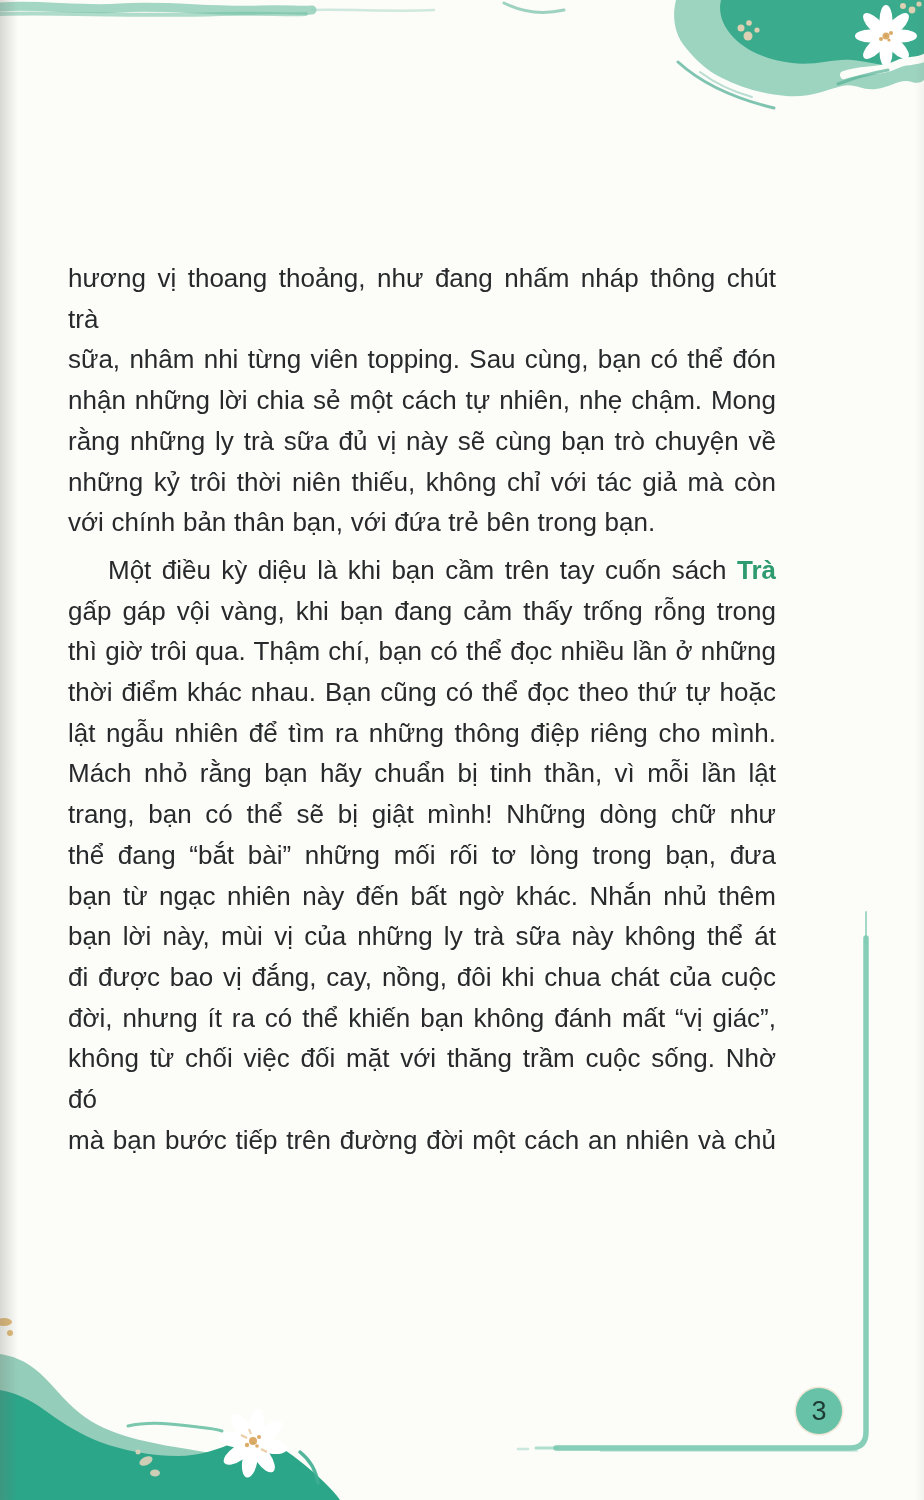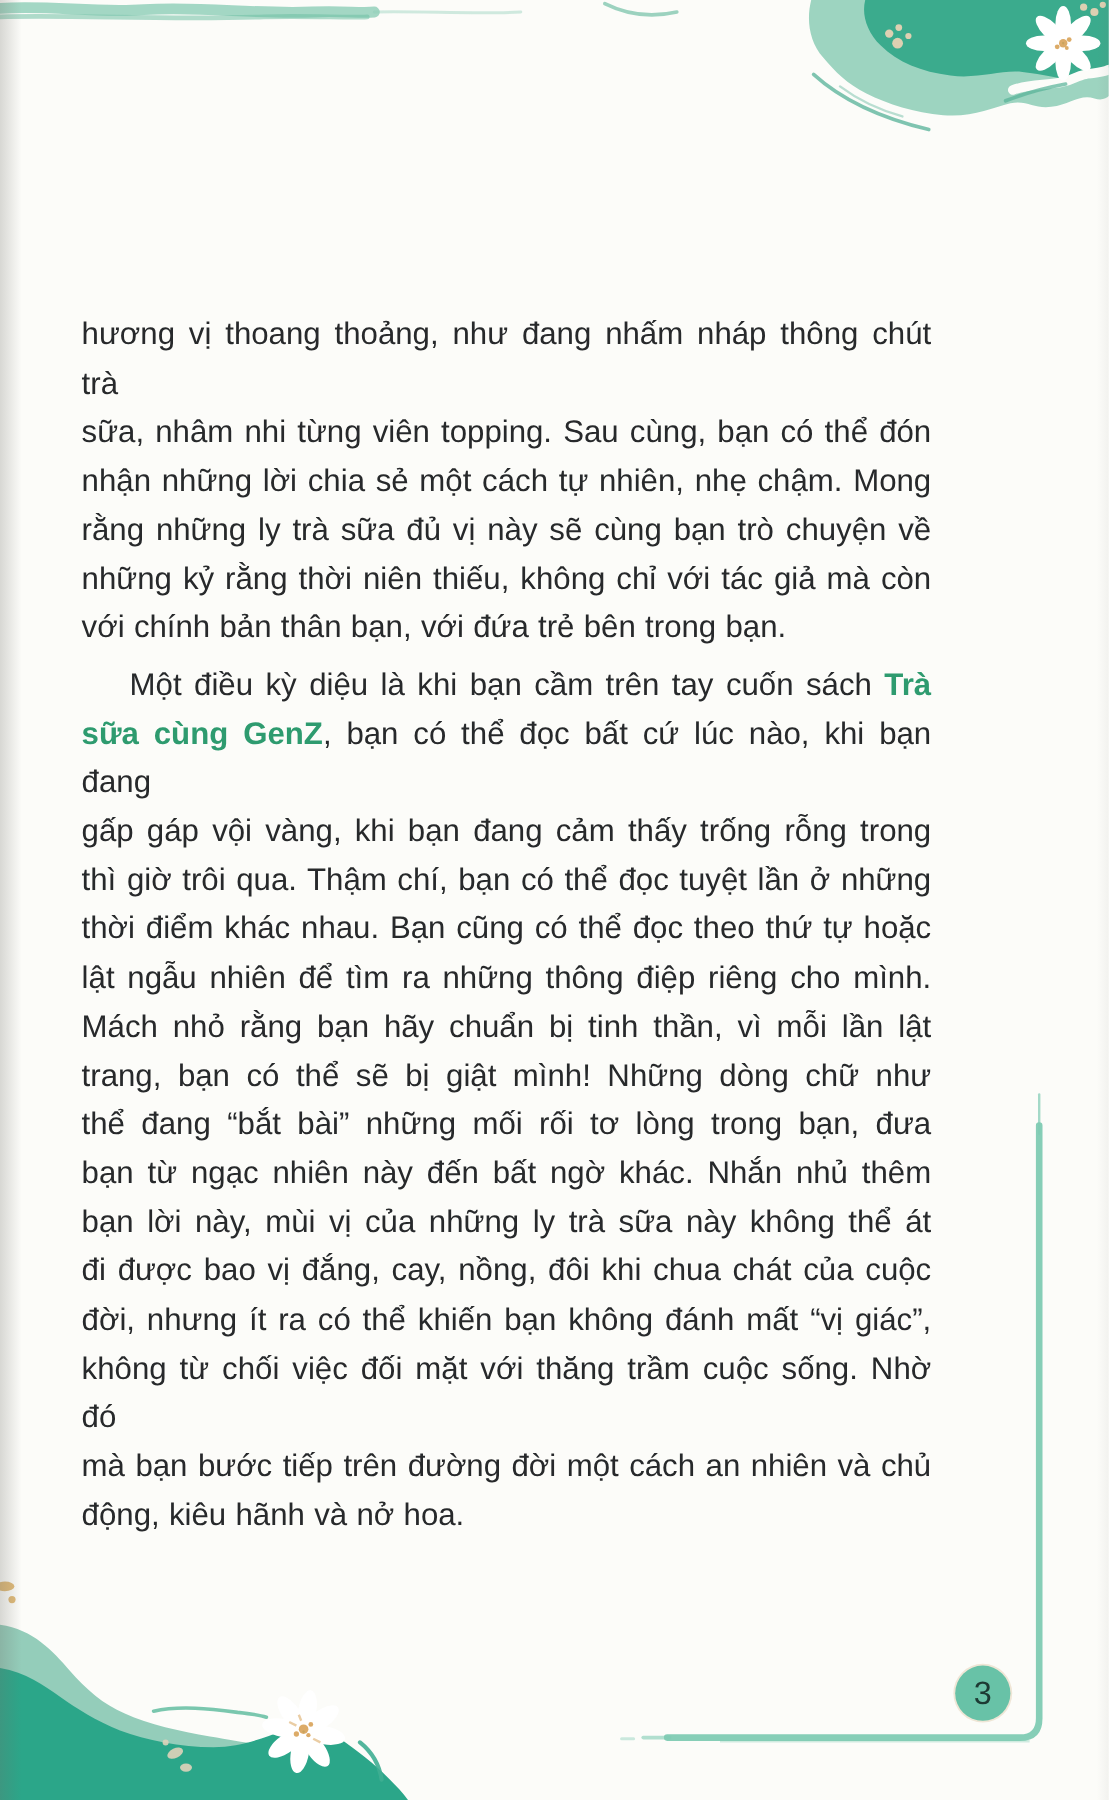--- a/index.html
+++ b/index.html
@@ -151,38 +151,36 @@
     <path d="M300,1452 C310,1460 316,1470 318,1483" fill="none" stroke="#3FAE92" stroke-width="3.5" stroke-linecap="round" opacity="0.9"></path>
   </g>
 </svg>
 
 <div class="text-block">
     <div class="para">
       <div class="line j"><span>hương vị thoang thoảng, như đang nhấm nháp thông chút trà</span></div>
       <div class="line j"><span>sữa, nhâm nhi từng viên topping. Sau cùng, bạn có thể đón</span></div>
       <div class="line j"><span>nhận những lời chia sẻ một cách tự nhiên, nhẹ chậm. Mong</span></div>
       <div class="line j"><span>rằng những ly trà sữa đủ vị này sẽ cùng bạn trò chuyện về</span></div>
-      <div class="line j"><span>những kỷ rằng thời niên thiếu, không chỉ với tác giả mà còn</span></div>
+      <div class="line j"><span>những kỷ trôi thời niên thiếu, không chỉ với tác giả mà còn</span></div>
       <div class="line"><span>với chính bản thân bạn, với đứa trẻ bên trong bạn.</span></div>
     </div>
     <div class="para">
       <div class="line j ind"><span>Một điều kỳ diệu là khi bạn cầm trên tay cuốn sách </span><span class="accent">Trà</span></div>
-      <div class="line j"><span class="accent">sữa cùng GenZ</span><span>, bạn có thể đọc bất cứ lúc nào, khi bạn đang</span></div>
       <div class="line j"><span>gấp gáp vội vàng, khi bạn đang cảm thấy trống rỗng trong</span></div>
-      <div class="line j"><span>thì giờ trôi qua. Thậm chí, bạn có thể đọc tuyệt lần ở những</span></div>
+      <div class="line j"><span>thì giờ trôi qua. Thậm chí, bạn có thể đọc nhiều lần ở những</span></div>
       <div class="line j"><span>thời điểm khác nhau. Bạn cũng có thể đọc theo thứ tự hoặc</span></div>
       <div class="line j"><span>lật ngẫu nhiên để tìm ra những thông điệp riêng cho mình.</span></div>
       <div class="line j"><span>Mách nhỏ rằng bạn hãy chuẩn bị tinh thần, vì mỗi lần lật</span></div>
       <div class="line j"><span>trang, bạn có thể sẽ bị giật mình! Những dòng chữ như</span></div>
       <div class="line j"><span>thể đang “bắt bài” những mối rối tơ lòng trong bạn, đưa</span></div>
       <div class="line j"><span>bạn từ ngạc nhiên này đến bất ngờ khác. Nhắn nhủ thêm</span></div>
       <div class="line j"><span>bạn lời này, mùi vị của những ly trà sữa này không thể át</span></div>
       <div class="line j"><span>đi được bao vị đắng, cay, nồng, đôi khi chua chát của cuộc</span></div>
       <div class="line j"><span>đời, nhưng ít ra có thể khiến bạn không đánh mất “vị giác”,</span></div>
       <div class="line j"><span>không từ chối việc đối mặt với thăng trầm cuộc sống. Nhờ đó</span></div>
       <div class="line j"><span>mà bạn bước tiếp trên đường đời một cách an nhiên và chủ</span></div>
-      <div class="line"><span>động, kiêu hãnh và nở hoa.</span></div>
     </div>
   </div>
 
 <div class="page-badge">
   <span>3</span>
 </div>
 
 </body></html>

